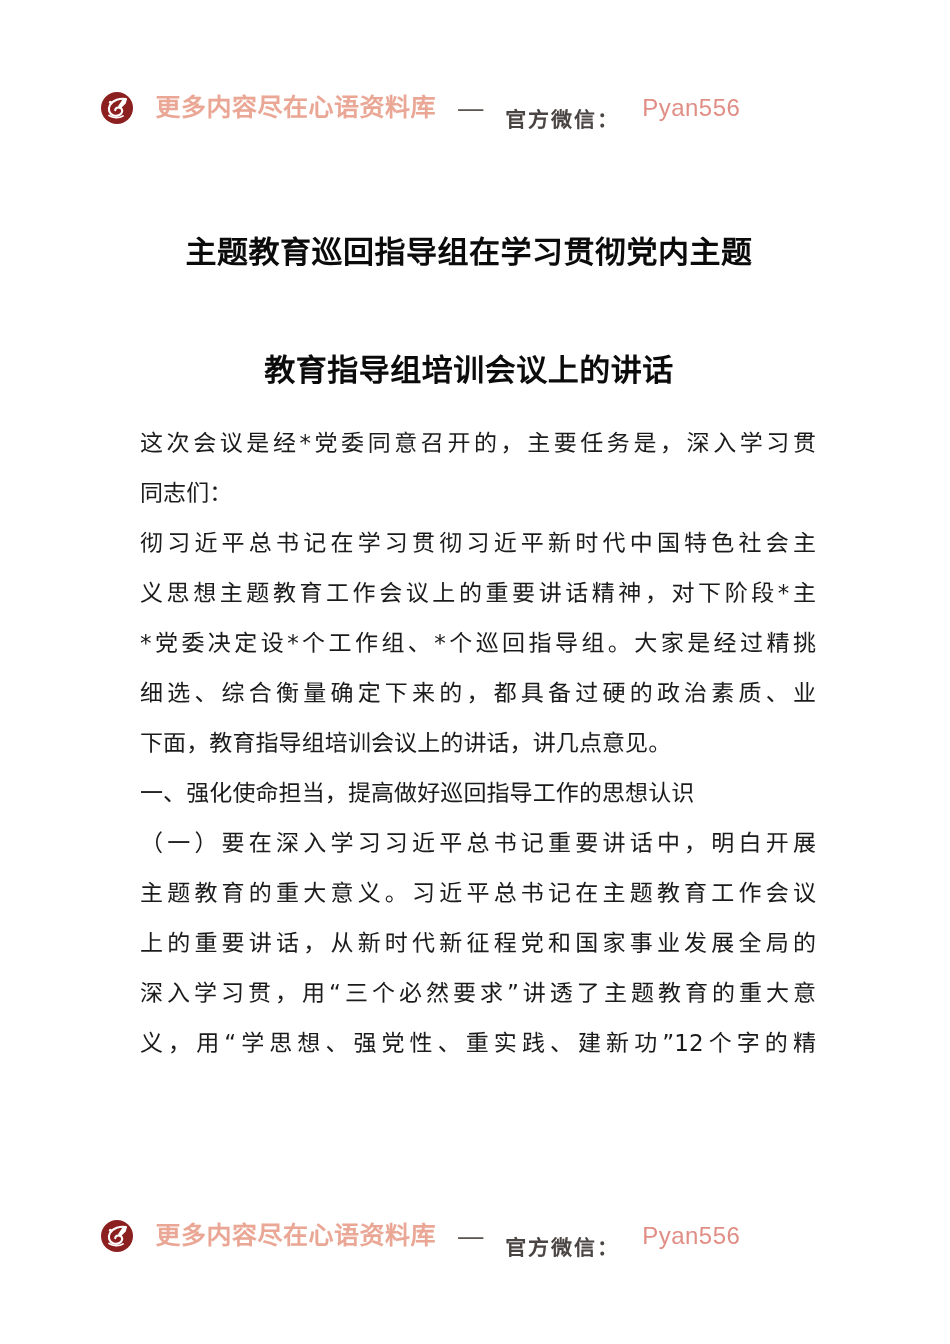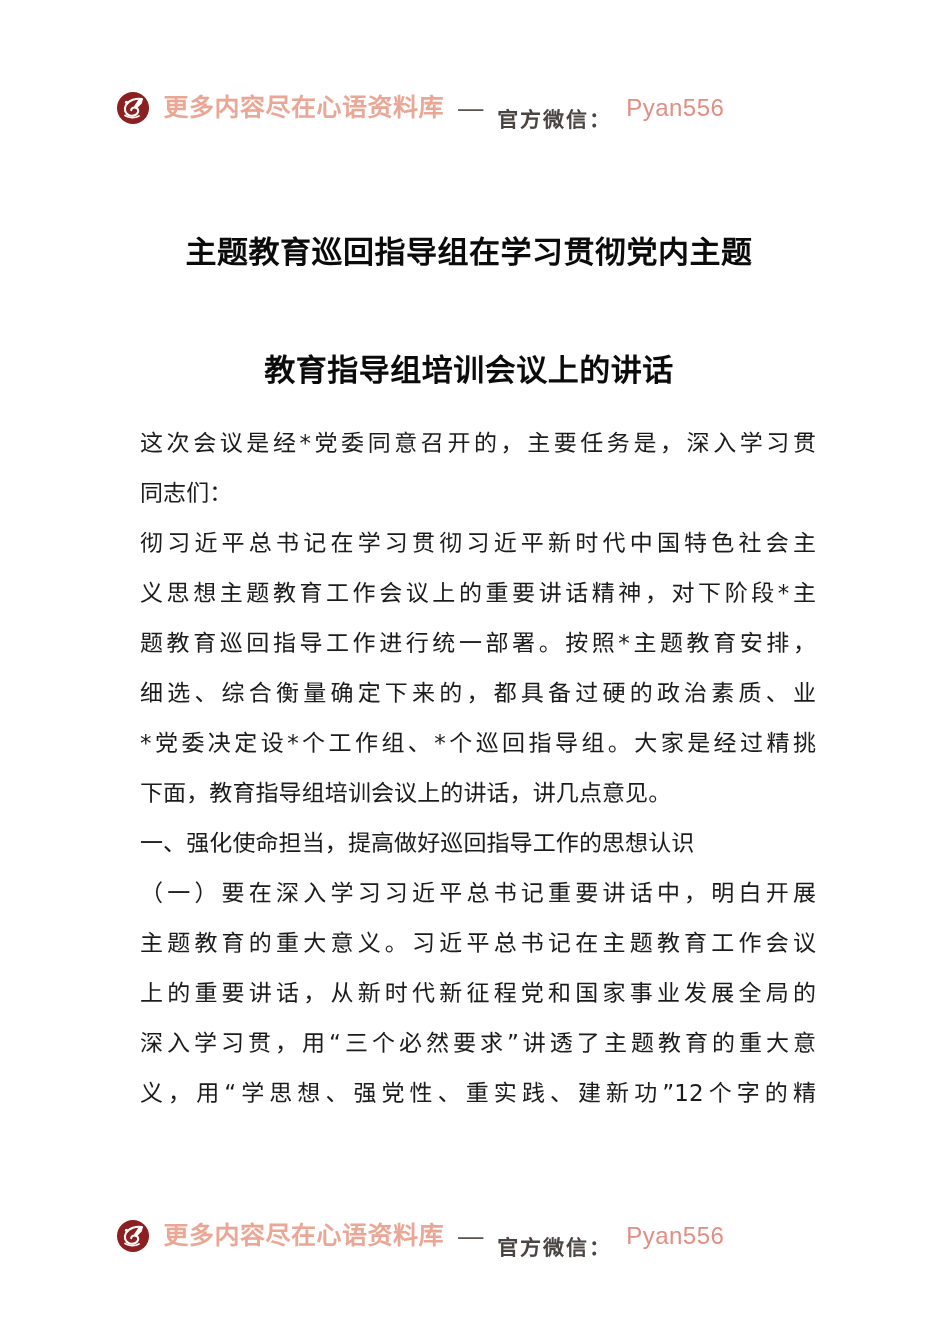--- a/index.html
+++ b/index.html
@@ -24,21 +24,21 @@
   }
 
   
   .watermark {
     position: absolute;
     left: 0;
     width: 840px;
     display: flex;
     align-items: center;
     justify-content: center;
-    gap: 14px;
+    gap: 22px;
     white-space: nowrap;
   }
   .watermark-top    { top: 84px; }
   .watermark-bottom { top: 1212px; }
 
   .wm-logo {
     width: 34px;
     height: 34px;
     flex: 0 0 34px;
     position: relative;
@@ -143,23 +143,22 @@
   <h1 class="doc-title">
     <span class="tline">主题教育巡回指导组在学习贯彻党内主题</span>
     <span class="tline">教育指导组培训会议上的讲话</span>
   </h1>
 
   <div class="doc-body">
     <span class="ln just">这次会议是经*党委同意召开的，主要任务是，深入学习贯</span>
     <span class="ln">同志们：</span>
     <span class="ln just">彻习近平总书记在学习贯彻习近平新时代中国特色社会主</span>
     <span class="ln just">义思想主题教育工作会议上的重要讲话精神，对下阶段*主</span>
-    <span class="ln just">题教育巡回指导工作进行统一部署。按照*主题教育安排，</span>
+    <span class="ln just">*党委决定设*个工作组、*个巡回指导组。大家是经过精挑</span>
     <span class="ln just">细选、综合衡量确定下来的，都具备过硬的政治素质、业</span>
-    <span class="ln just">*党委决定设*个工作组、*个巡回指导组。大家是经过精挑</span>
     <span class="ln">下面，教育指导组培训会议上的讲话，讲几点意见。</span>
     <span class="ln">一、强化使命担当，提高做好巡回指导工作的思想认识</span>
     <span class="ln just">（一）要在深入学习习近平总书记重要讲话中，明白开展</span>
     <span class="ln just">主题教育的重大意义。习近平总书记在主题教育工作会议</span>
     <span class="ln just">上的重要讲话，从新时代新征程党和国家事业发展全局的</span>
     <span class="ln just">深入学习贯，用“三个必然要求”讲透了主题教育的重大意</span>
     <span class="ln just">义，用“学思想、强党性、重实践、建新功”12个字的精</span>
   </div>
 
   <div class="watermark watermark-bottom">

